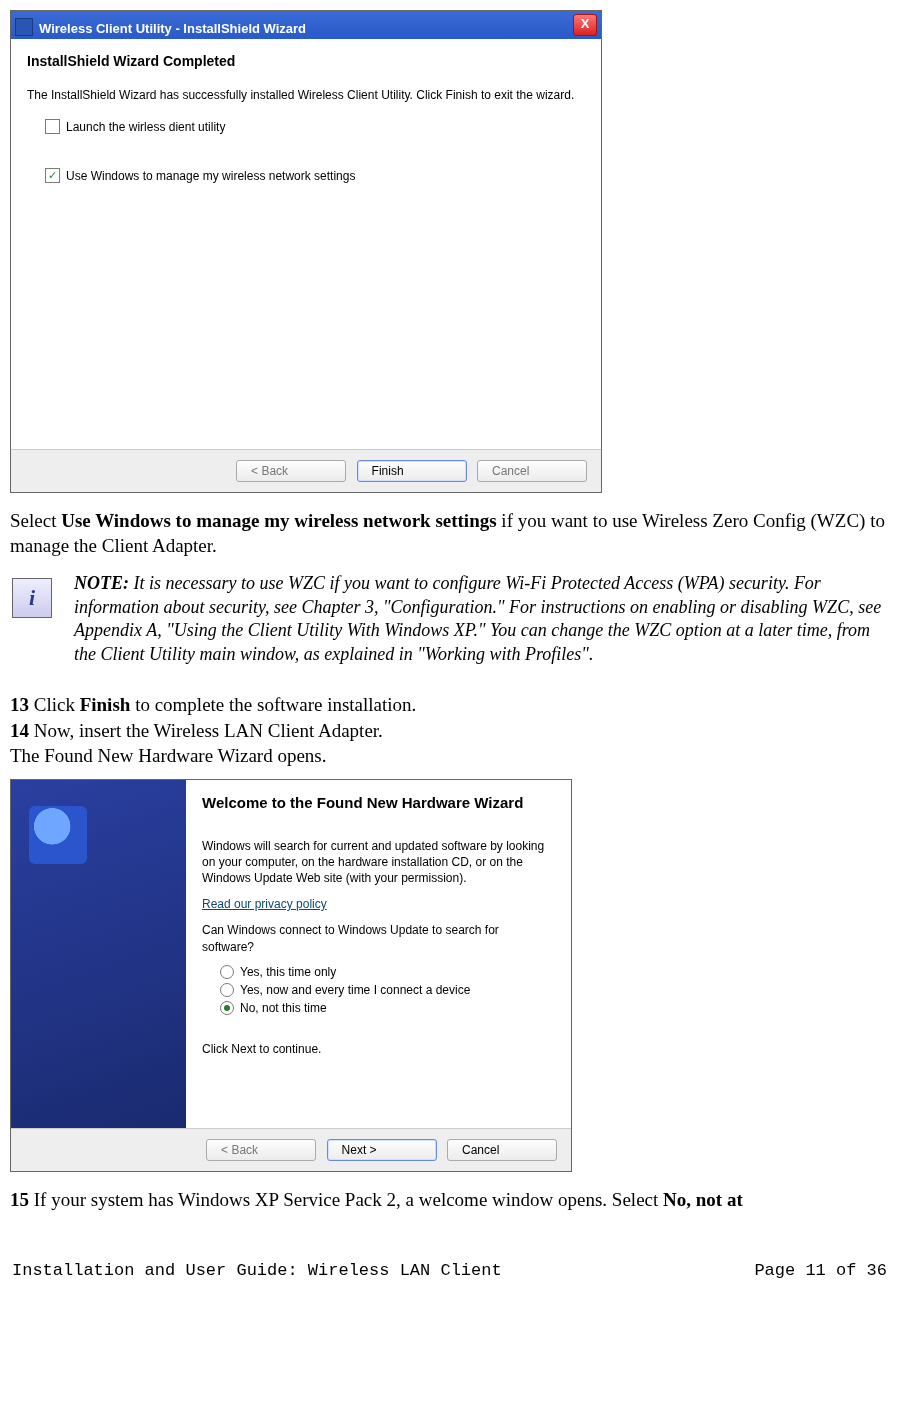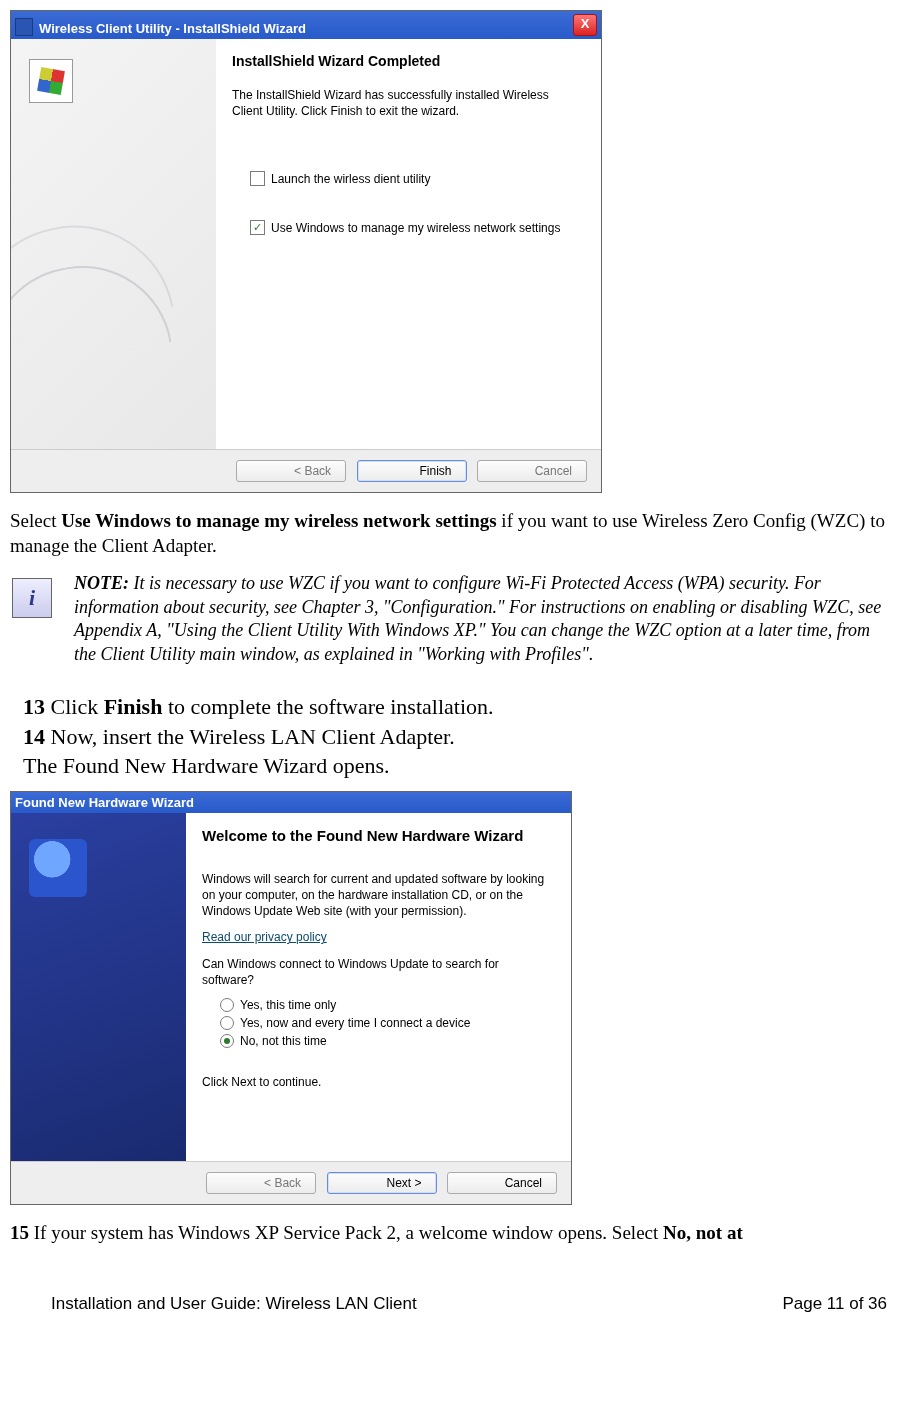--- a/index.html
+++ b/index.html
@@ -42,20 +42,21 @@
     text-align: center;
     line-height: 18px;
     font-weight: bold;
   }
   .wiz1 { width: 590px; }
   .wiz1-body {
     display: flex;
     height: 410px;
     font-family: Tahoma, sans-serif;
     font-size: 12px;
+    flex-direction: column;
   }
   .wiz1-left {
     width: 205px;
     background: linear-gradient(135deg, #f4f4f4, #e8e8e8);
     position: relative;
     overflow: hidden;
   }
   .wiz1-left .swoosh1 {
     position: absolute;
     left: -30px; bottom: 90px;
@@ -94,21 +95,21 @@
   }
   .wiz1-right {
     flex: 1;
     padding: 14px 22px 10px 16px;
   }
   .wiz1-right h3 {
     font-size: 14px;
     margin: 0 0 18px 0;
   }
   .wiz1-right p {
-    margin: 0 0 52px 0;
+    margin: 0 0 16px 0;
     line-height: 1.35;
   }
   .check-row {
     display: flex;
     align-items: center;
     margin: 10px 0 34px 18px;
   }
   .checkbox {
     width: 13px; height: 13px;
     border: 1px solid #7a7a7a;
@@ -127,21 +128,21 @@
     padding: 10px 14px;
     text-align: right;
     font-family: Tahoma, sans-serif;
   }
   .btn {
     display: inline-block;
     min-width: 80px;
     padding: 3px 14px;
     margin-left: 6px;
     font-size: 12px;
-    text-align: right;
+    text-align: left;
     border: 1px solid #aaa;
     border-radius: 3px;
     background: linear-gradient(#fdfdfd, #ececec);
     color: #777;
   }
   .btn.primary {
     border-color: #6a8bd8;
     color: #000;
     box-shadow: 0 0 0 1px #cfe0ff inset;
   }
@@ -169,21 +170,21 @@
     font-size: 22px;
     color: #2a3a8a;
     flex: 0 0 auto;
   }
   .note-text {
     font-size: 18px;
     line-height: 1.3;
     margin-left: 8px;
     font-style: italic;
   }
-  .step-line { font-size: 22px; line-height: 1.35; margin-left: 13px; }
+  .step-line { font-size: 19px; line-height: 1.35; }
   .wiz2 { width: 560px; margin-top: 10px; }
   .wiz2-body {
     display: flex;
     height: 348px;
     font-family: Tahoma, sans-serif;
     font-size: 12px;
   }
   .wiz2-left {
     width: 175px;
     background: linear-gradient(160deg, #2a3fa0, #1a2a70);
@@ -226,25 +227,24 @@
   }
   .radio.selected::after {
     content: "";
     width: 6px; height: 6px;
     border-radius: 50%;
     background: #2a7a2a;
   }
   .footer {
     display: flex;
     justify-content: space-between;
-    font-family: Liberation Sans, sans-serif;
+    font-family: Liberation Mono, monospace;
     font-size: 17px;
     margin-top: 48px;
     padding: 0 2px;
-    margin-left: 39px;
   }
   b { font-weight: bold; }
 </style>
 </head>
 <body>
 
 <div class="window wiz1">
   <div class="titlebar">
     <div class="win-icon"></div>
     <span>Wireless Client Utility - InstallShield Wizard</span>
@@ -290,24 +290,20 @@
 
 <div class="step-line">
   <b>13</b><span> Click </span><b>Finish</b><span> to complete the software installation.</span>
 </div>
 <div class="step-line">
   <b>14</b><span> Now, insert the Wireless LAN Client Adapter.</span>
 </div>
 <div class="step-line">The Found New Hardware Wizard opens.</div>
 
 <div class="window wiz2">
-  <div class="titlebar">
-    <span>Found New Hardware Wizard</span>
-    <span class="spacer"></span>
-  </div>
   <div class="wiz2-body">
     <div class="wiz2-left"></div>
     <div class="wiz2-right">
       <h3>Welcome to the Found New Hardware Wizard</h3>
       <p>Windows will search for current and updated software by looking on your computer, on the hardware installation CD, or on the Windows Update Web site (with your permission).</p>
       <p><a href="#">Read our privacy policy</a></p>
       <p>Can Windows connect to Windows Update to search for software?</p>
       <div class="radio-row">
         <span class="radio"></span>
         <span>Yes, this time only</span>

